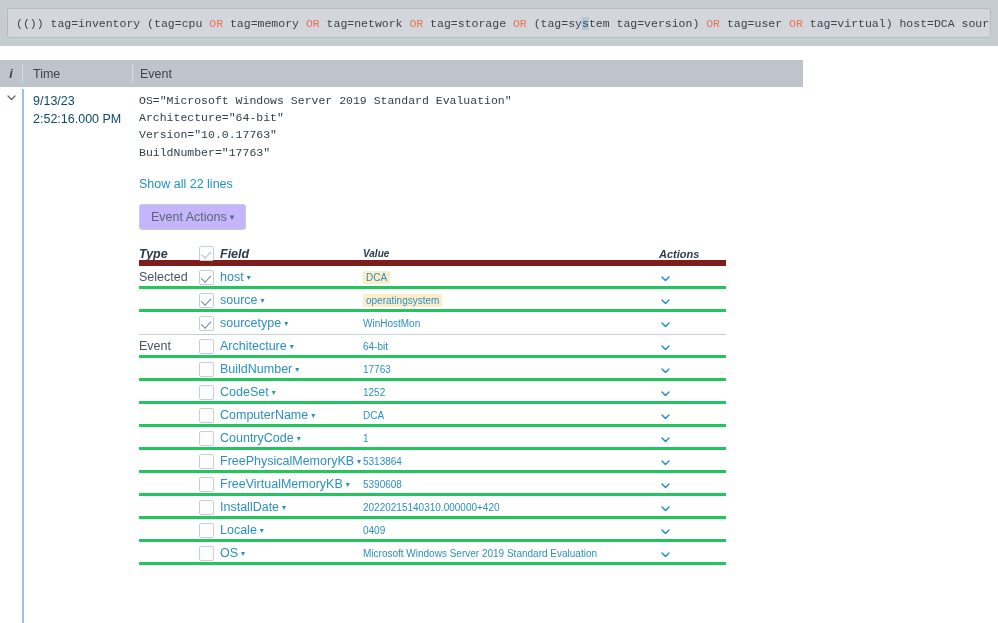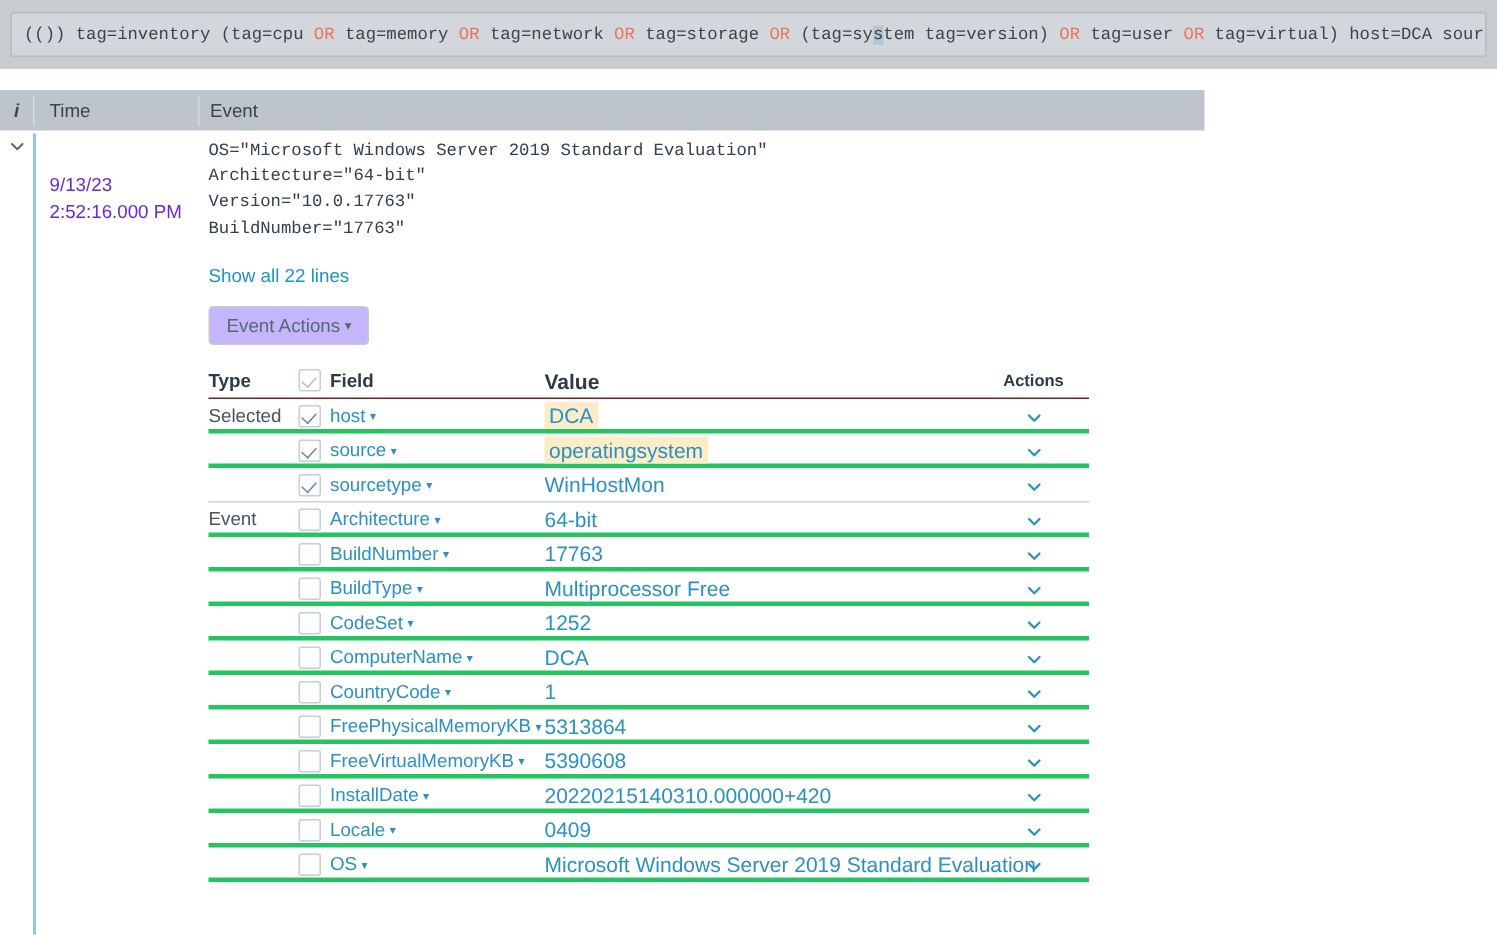--- a/index.html
+++ b/index.html
@@ -82,22 +82,21 @@
     background: #93c5ea;
   }
 
   
   #time-col {
     position: absolute;
     left: 33px; top: 92px;
     width: 100px;
     font-size: 12.5px;
     line-height: 18px;
-    color: #6d28d9;
-    margin-top: 22px;
+    color: #0c4a6e;
   }
 
   
   #raw-event {
     position: absolute;
     left: 139px; top: 92px;
     width: 600px;
     font-family: "Liberation Mono", monospace;
     font-size: 11.5px;
     line-height: 17.2px;
@@ -136,29 +135,30 @@
     left: 139px; top: 242px;
     width: 587px;
   }
   .ft-row {
     position: relative;
     height: 23px;
     border-bottom: 3px solid #22c55e;
   }
   .ft-row.head {
     height: 24px;
-    border-bottom: 1px solid #7f1d1d;
+    border-bottom: 6px solid #7f1d1d;
+    font-style: italic;
   }
   .ft-row.last-of-group { border-bottom: 1px solid #c9d0d7; }
 
   .c-type   { position: absolute; left: 0;   top: 0; width: 58px; line-height: 23px; font-size: 12.5px; color: #4a545f; }
   .c-check  { position: absolute; left: 60px; top: 4px; width: 15px; height: 15px; }
   .c-field  { position: absolute; left: 81px; top: 0; line-height: 23px; font-size: 12.5px; color: #2a91c4; cursor: pointer; white-space: nowrap;}
-  .c-value  { position: absolute; left: 224px; top: 0; line-height: 23px; font-size: 14px; color: #2a91c4; white-space: nowrap; }
-  .c-action { position: absolute; left: 520px; top: 0; width: 60px; line-height: 23px; text-align: center; color: #2a91c4; font-size: 11px; cursor: pointer;}
+  .c-value  { position: absolute; left: 224px; top: 0; line-height: 23px; font-size: 10px; color: #2a91c4; white-space: nowrap; }
+  .c-action { position: absolute; left: 520px; top: 0; width: 60px; line-height: 23px; text-align: left; color: #2a91c4; font-size: 11px; cursor: pointer;}
 
   .ft-row.head .c-type,
   .ft-row.head .c-field,
   .ft-row.head .c-value,
   .ft-row.head .c-action {
     font-weight: bold;
     color: #2e3a46;
     line-height: 24px;
     cursor: default;
   }
@@ -296,31 +296,20 @@
         <div class="c-value"><span>17763</span></div>
         <div class="c-action"><span class="chev"><svg width="13" height="13" viewBox="0 0 13 13" style="vertical-align:middle">
               <path d="M3 5 L6.5 8.5 L10 5" fill="none" stroke="#2a91c4" stroke-width="1.5" stroke-linecap="round" stroke-linejoin="round"></path>
             </svg></span></div>
       </div>
       <div class="ft-row">
         <div class="c-type"></div>
         <div class="c-check">
           <span class="cb"></span>
         </div>
-        <div class="c-field"><span>BuildType</span><span class="caret-sm">▾</span></div>
-        <div class="c-value"><span>Multiprocessor Free</span></div>
-        <div class="c-action"><span class="chev"><svg width="13" height="13" viewBox="0 0 13 13" style="vertical-align:middle">
-              <path d="M3 5 L6.5 8.5 L10 5" fill="none" stroke="#2a91c4" stroke-width="1.5" stroke-linecap="round" stroke-linejoin="round"></path>
-            </svg></span></div>
-      </div>
-      <div class="ft-row">
-        <div class="c-type"></div>
-        <div class="c-check">
-          <span class="cb"></span>
-        </div>
         <div class="c-field"><span>CodeSet</span><span class="caret-sm">▾</span></div>
         <div class="c-value"><span>1252</span></div>
         <div class="c-action"><span class="chev"><svg width="13" height="13" viewBox="0 0 13 13" style="vertical-align:middle">
               <path d="M3 5 L6.5 8.5 L10 5" fill="none" stroke="#2a91c4" stroke-width="1.5" stroke-linecap="round" stroke-linejoin="round"></path>
             </svg></span></div>
       </div>
       <div class="ft-row">
         <div class="c-type"></div>
         <div class="c-check">
           <span class="cb"></span>

